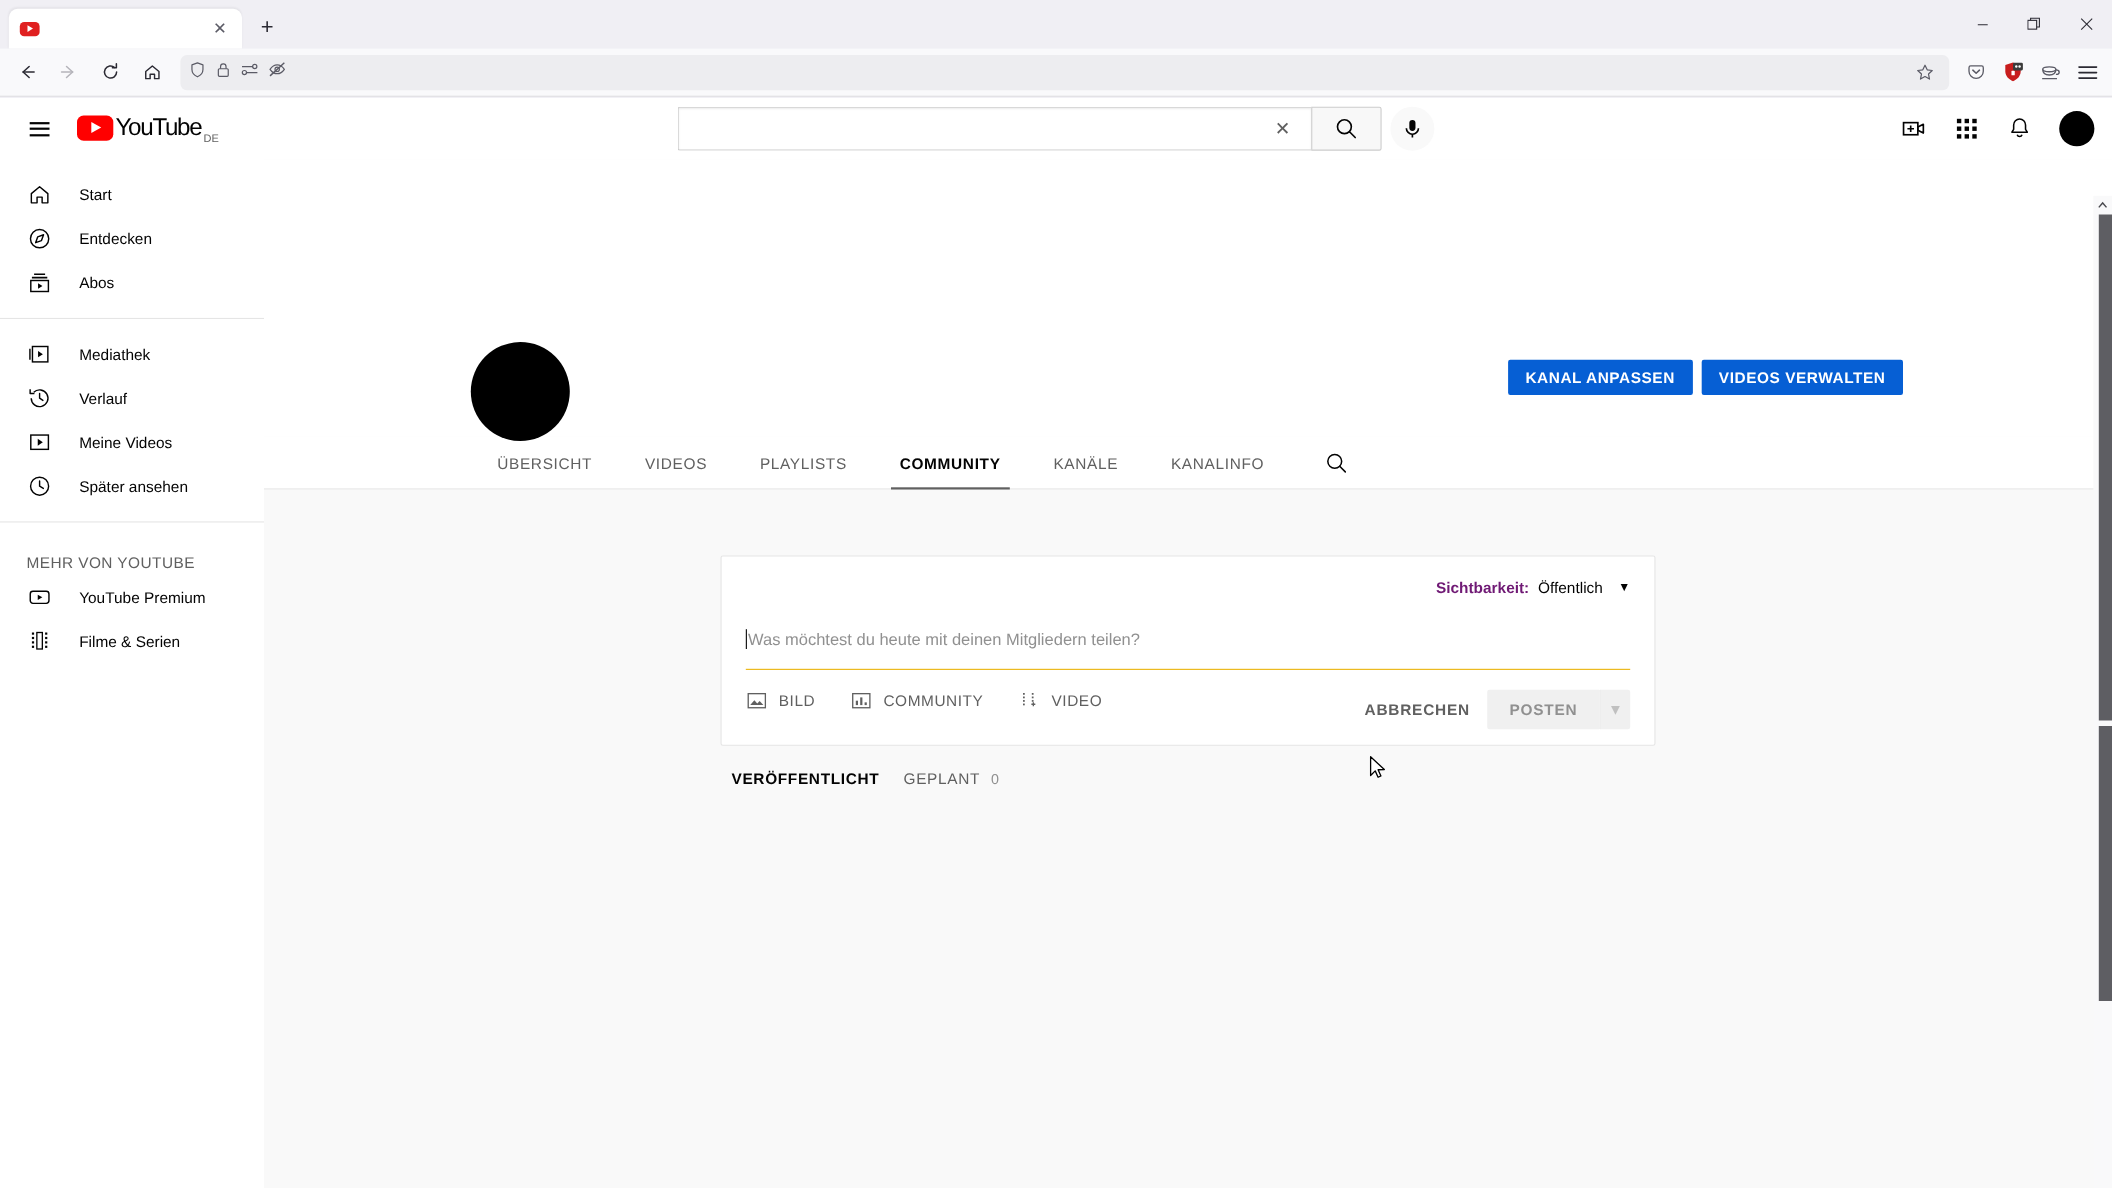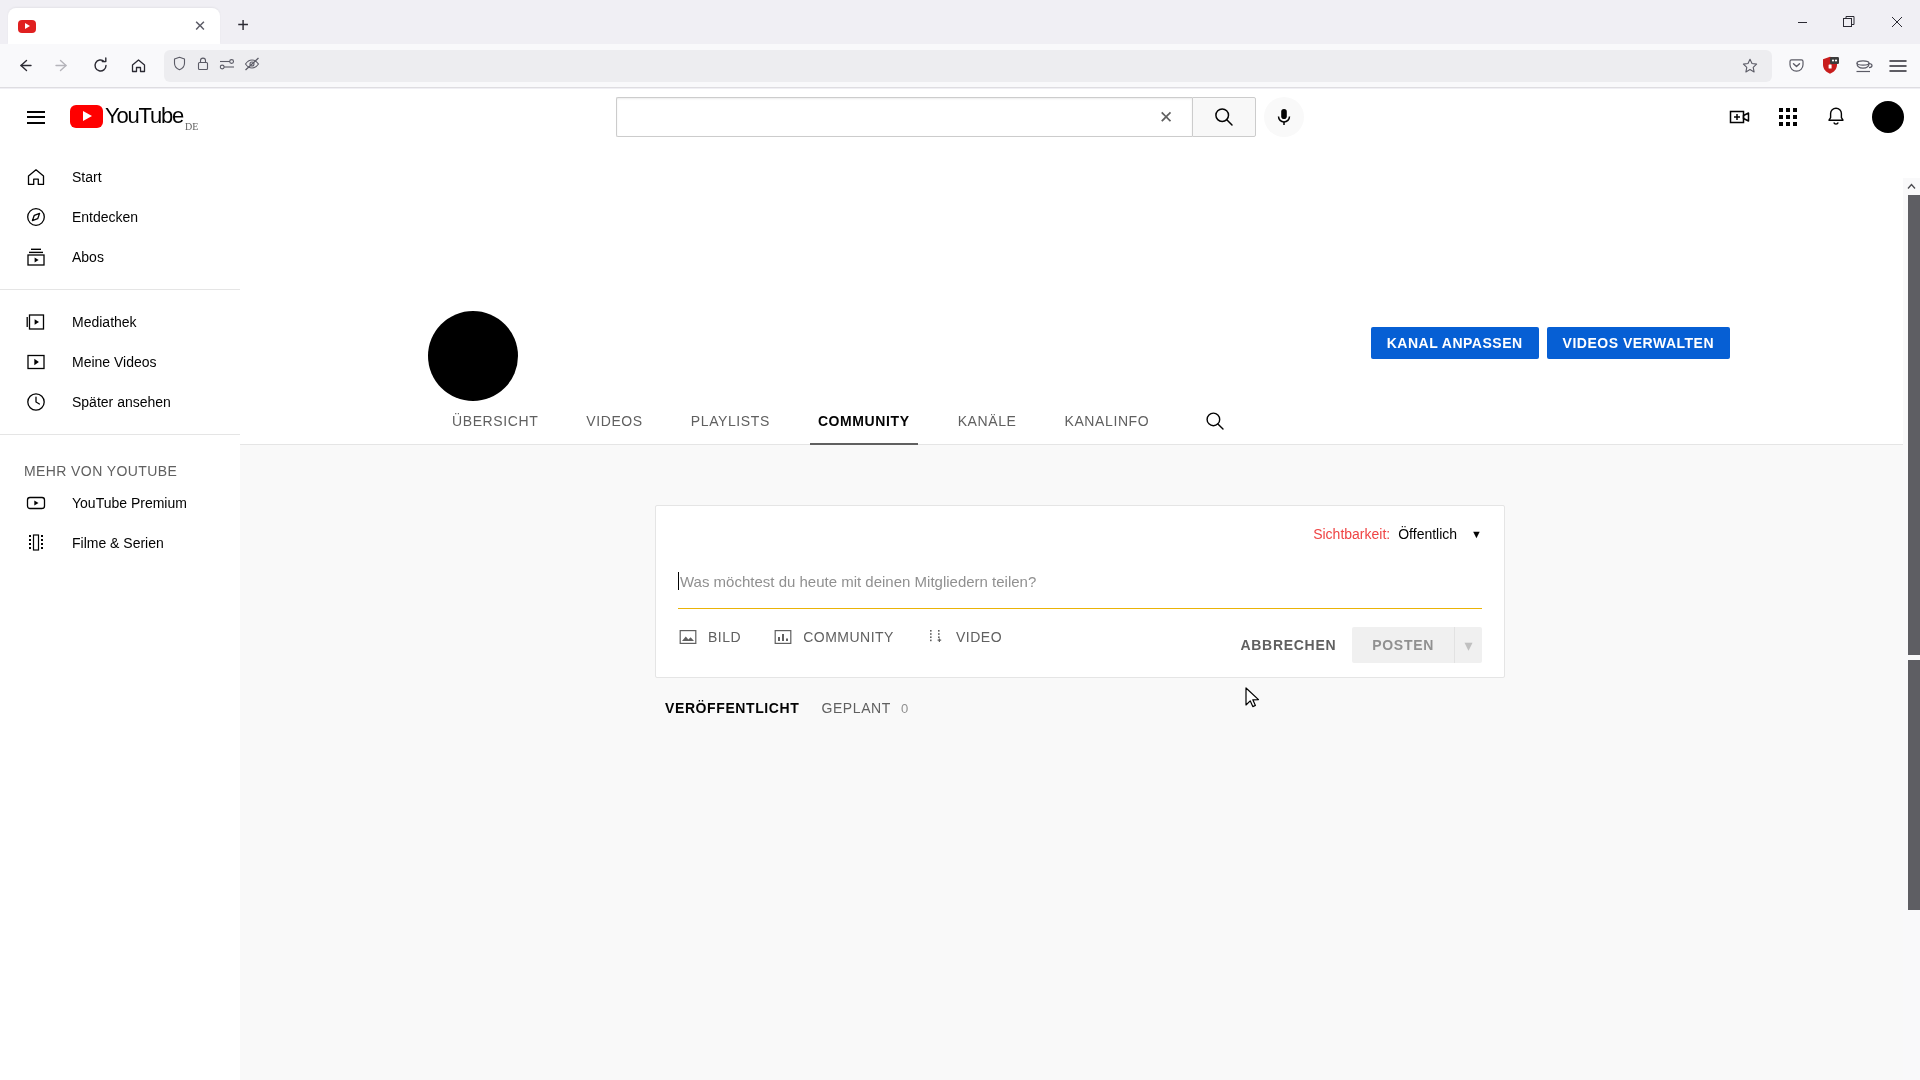--- a/index.html
+++ b/index.html
@@ -71,21 +71,21 @@
   .yt-start { display:flex; align-items:center; gap:14px; width:200px; }
   .hamburger { width:40px;height:40px; display:flex;align-items:center;justify-content:center; }
   .ham-lines { width:18px; }
   .ham-lines span { display:block; height:2px; background:#030303; margin:3.5px 0; }
   .logo { display:flex; align-items:flex-start; gap:2px; }
   .logo-mark { width:33px;height:23px;background:#ff0000;border-radius:6px;
                display:flex;align-items:center;justify-content:center; margin-top:2px;}
   .logo-mark::after { content:""; width:0;height:0;border-left:9px solid #fff;
                border-top:5.5px solid transparent;border-bottom:5.5px solid transparent;margin-left:2px;}
   .logo-text { font-size:22px; font-weight:normal; letter-spacing:-1.2px; color:#030303; line-height:25px;}
-  .logo-cc { font-size:10px; color:#606060; margin-top:18px;font-family:Liberation Serif, serif; }
+  .logo-cc { font-size:10px; color:#606060; margin-top:18px; }
 
   .yt-search-wrap { flex:1; display:flex; justify-content:center; align-items:center; gap:8px; }
   .searchbox { display:flex; width:640px; height:40px; }
   .search-input {
     flex:1; border:1px solid #ccc; border-right:none; border-radius:2px 0 0 2px;
     padding: 0 12px; font-size:16px; display:flex; align-items:center;
     box-shadow: inset 0 1px 2px rgba(0,0,0,.08);
   }
   .search-input input { border:none; outline:none; flex:1; font-size:16px;
                         font-family:"Liberation Sans", sans-serif; background:transparent; }
@@ -131,21 +131,21 @@
               height:2px; background:#606060; }
   .chan-search { width:48px; display:flex;align-items:center;justify-content:center;
                  margin-left:18px; color:#030303; }
 
   
   .content-area { padding-top: 60px; }
   .composer { width:850px; margin: 0 auto; background:#fff; border:1px solid #e5e5e5;
               border-radius:2px; padding: 20px 22px 14px; }
   .comp-vis { display:flex; justify-content:flex-end; align-items:center; gap:8px;
               font-size:14px; margin-bottom:24px; }
-  .comp-vis .lbl { color:#ef4444; }
+  .comp-vis .lbl { color:#701a75;font-weight:bold; }
   .comp-vis .val { color:#030303; }
   .comp-vis .caret { color:#030303; font-size:11px; margin-left:6px; }
   .comp-input { font-size:15px; color:#909090; padding: 6px 0 18px;
                 border-bottom:1px solid #eab308; display:flex; align-items:center; }
   .caret-bar { display:inline-block; width:1px; height:18px; background:#030303; margin-right:1px;}
   .comp-actions { display:flex; align-items:flex-start; margin-top:18px; }
   .comp-act { display:flex; align-items:center; gap:10px; margin-right:32px; }
   .comp-act .ca-icon { width:20px;height:20px; display:flex;align-items:center;justify-content:center;
                        color:#606060; }
   .comp-act .ca-label { font-size:14px; color:#606060; letter-spacing:.5px; }
@@ -419,20 +419,30 @@
         <div class="side-section">
           <div class="side-item">
             <span class="si-icon">
               <svg width="22" height="22" viewBox="0 0 22 22">
                   <rect x="4.5" y="4" width="14" height="14" fill="none" stroke="#030303" stroke-width="1.3"></rect>
                   <line x1="2.2" y1="6" x2="2.2" y2="16" stroke="#030303" stroke-width="1.3"></line>
                   <path d="M9.6 8.2l4.4 2.8-4.4 2.8z" fill="#030303"></path>
                 </svg>
             </span>
             <span class="si-label">Mediathek</span>
+          </div>
+          <div class="side-item">
+            <span class="si-icon">
+              <svg width="22" height="22" viewBox="0 0 22 22">
+                  <path d="M3.4 11a7.6 7.6 0 1 0 2.3-5.4" fill="none" stroke="#030303" stroke-width="1.3"></path>
+                  <path d="M2.4 2.8v3.9h3.9" fill="none" stroke="#030303" stroke-width="1.3" stroke-linejoin="round"></path>
+                  <path d="M11 6.8V11l3 2" fill="none" stroke="#030303" stroke-width="1.3" stroke-linecap="round"></path>
+                </svg>
+            </span>
+            <span class="si-label">Verlauf</span>
           </div>
           <div class="side-item">
             <span class="si-icon">
               <svg width="22" height="22" viewBox="0 0 22 22">
                   <rect x="3" y="4.5" width="16" height="13" fill="none" stroke="#030303" stroke-width="1.3"></rect>
                   <path d="M9.3 7.8l4.6 3.2-4.6 3.2z" fill="#030303"></path>
                 </svg>
             </span>
             <span class="si-label">Meine Videos</span>
           </div>

